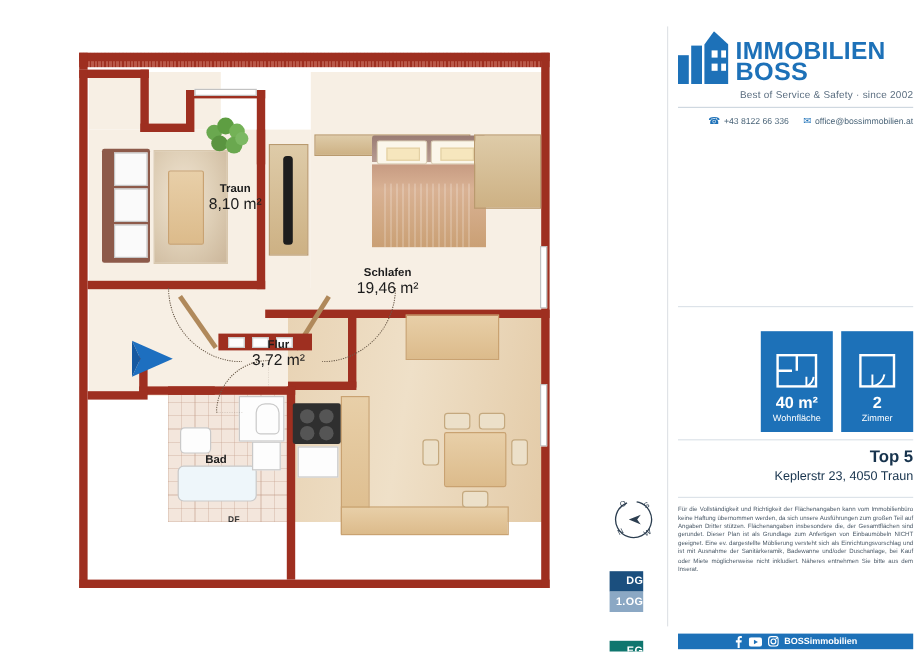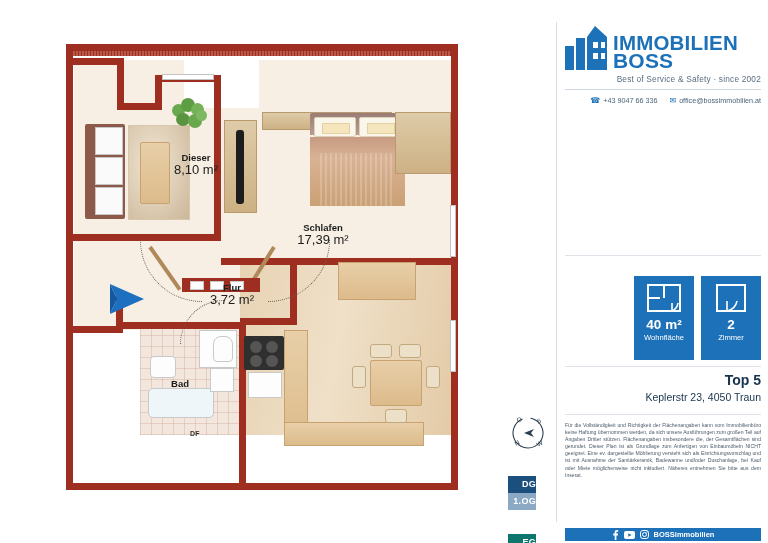--- a/index.html
+++ b/index.html
@@ -95,21 +95,21 @@
     margin-top:6px; display:flex; justify-content:flex-end; gap:12px;
     color:#4a6478; font-size:7.2px; align-items:center;
   }
   .contact-item { display:flex; align-items:center; gap:3px; }
   .cicon { color:#1d71b8; font-size:8px; line-height:8px; }
 
   #panel-sep-1 { position:absolute; left:8px; top:255px; width:196px; height:1px; background:#dde3e9; }
 
   #badges { position:absolute; left:634px; top:276px; display:flex; gap:7px; }
   .badge { width:60px; height:84px; background:#1d71b8; color:#fff; text-align:center;
-           display:flex; flex-direction:column; align-items:center; padding-top:7px; }
+           display:flex; flex-direction:column; align-items:center; padding-top:18px; }
   .badge-ico { width:36px; height:30px; position:relative; margin-bottom:4px; }
   .badge-val { font-size:13.5px; font-weight:700; line-height:15px; }
   .badge-cap { font-size:7.6px; line-height:11px; }
 
   #panel-sep-2 { position:absolute; left:8px; top:366px; width:196px; height:1px; background:#dde3e9; }
   #title-block { position:absolute; left:8px; top:372px; width:196px; text-align:right; color:#17334d; }
   #prop-title { font-size:14px; font-weight:700; line-height:17px; }
   #prop-addr { font-size:10.5px; line-height:14px; margin-top:1px; }
   #panel-sep-3 { position:absolute; left:8px; top:414px; width:196px; height:1px; background:#dde3e9; }
 
@@ -249,26 +249,26 @@
     <div class="white-b" style="position:absolute; left:230px; top:281px; width:14px; height:9px;"></div>
 
     <div id="entry-arrow">
       <svg width="40" height="34" viewBox="0 0 40 34">
         <polygon points="2,2 36,17 2,32 9,17" fill="#1d6fc0"></polygon>
         <polygon points="2,2 9,17 2,32" fill="#1558a0"></polygon>
       </svg>
     </div>
 
     <div class="room-label" style="left:166px; top:152px; width:60px;">
-      <span>Dieser</span>
+      <span>Traun</span>
       <span class="area">8,10 m²</span>
     </div>
     <div class="room-label" style="left:292px; top:222px; width:62px;">
       <span>Schlafen</span>
-      <span class="area">17,39 m²</span>
+      <span class="area">19,46 m²</span>
     </div>
     <div class="room-label" style="left:202px; top:282px; width:60px;">
       <span>Flur</span>
       <span class="area">3,72 m²</span>
     </div>
     <div class="room-label" style="left:160px; top:378px; width:40px;">
       <span>Bad</span>
     </div>
     <div class="tiny-label" style="left:190px; top:430px;">DF</div>
 
@@ -309,21 +309,21 @@
         </div>
         <div id="logo-text">
           <div id="logo-l2">IMMOBILIEN</div>
           <div id="logo-l1">BOSS</div>
         </div>
       </div>
       <div id="tagline">Best of Service &amp; Safety · since 2002</div>
       <div id="contact-row">
         <div class="contact-item">
           <span class="cicon">☎</span>
-          <span>+43 9047 66 336</span>
+          <span>+43 8122 66 336</span>
         </div>
         <div class="contact-item">
           <span class="cicon">✉</span>
           <span>office@bossimmobilien.at</span>
         </div>
       </div>
     </div>
 
     <div id="panel-sep-1"></div>
   </div>

